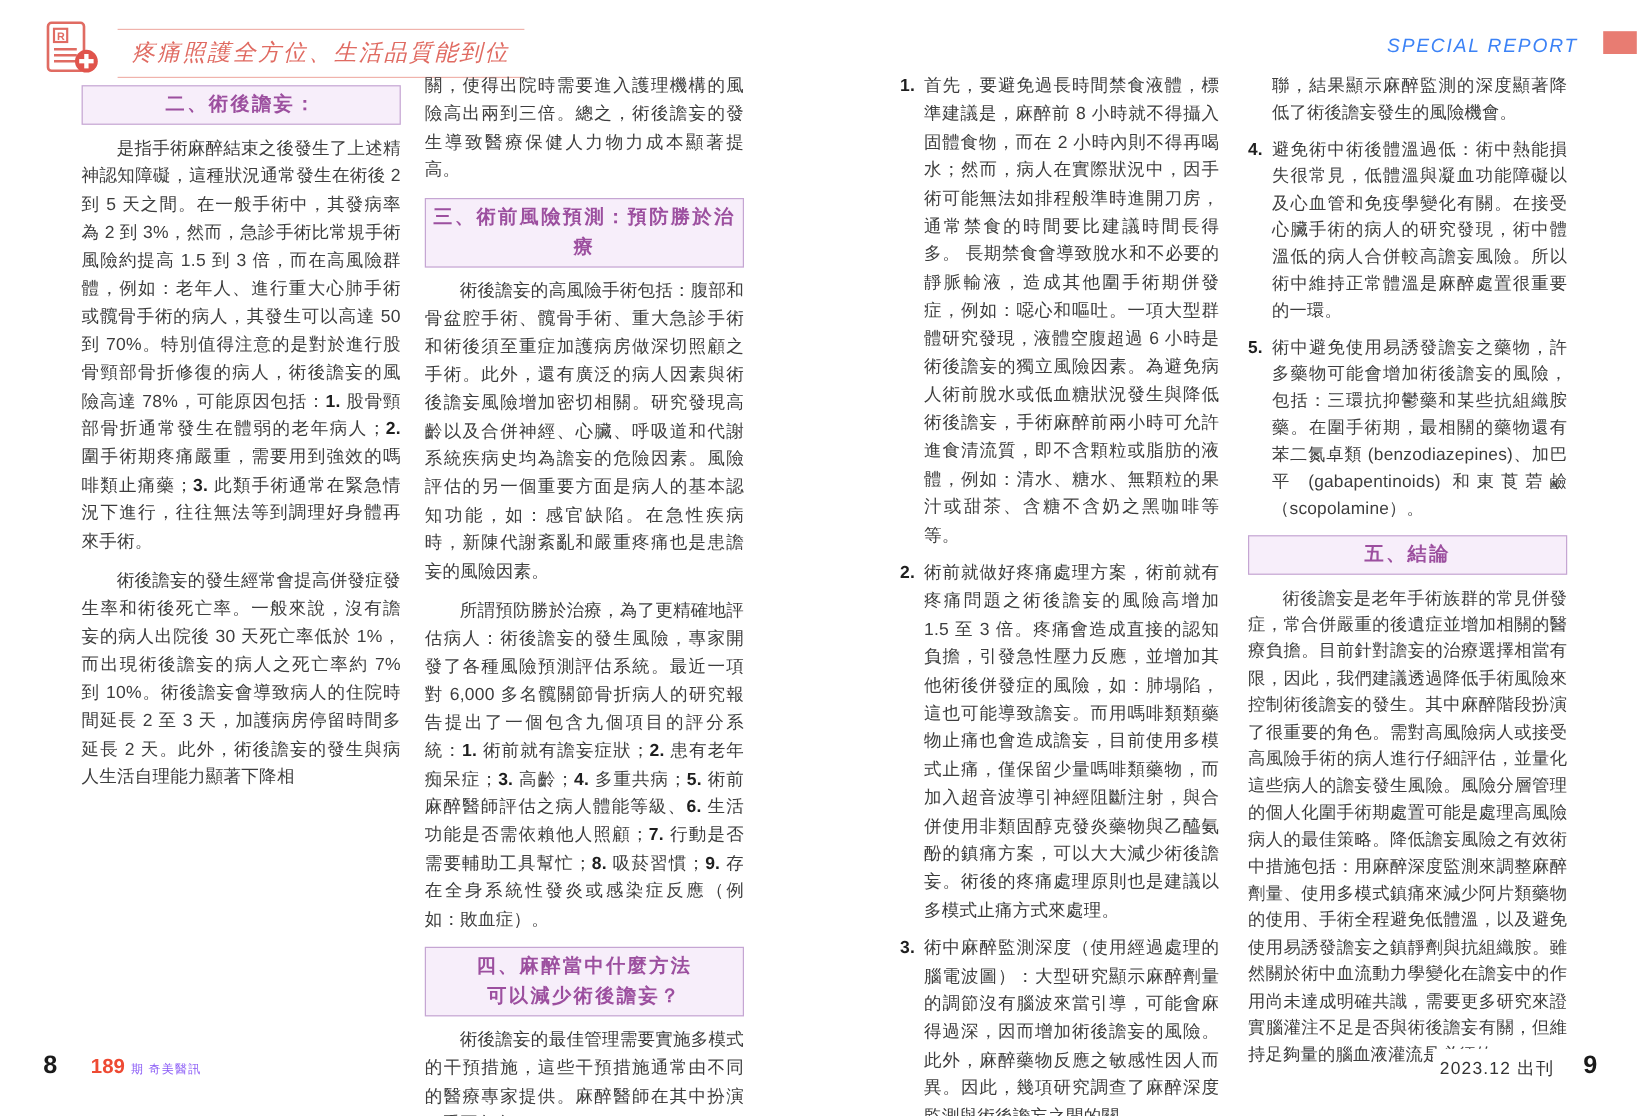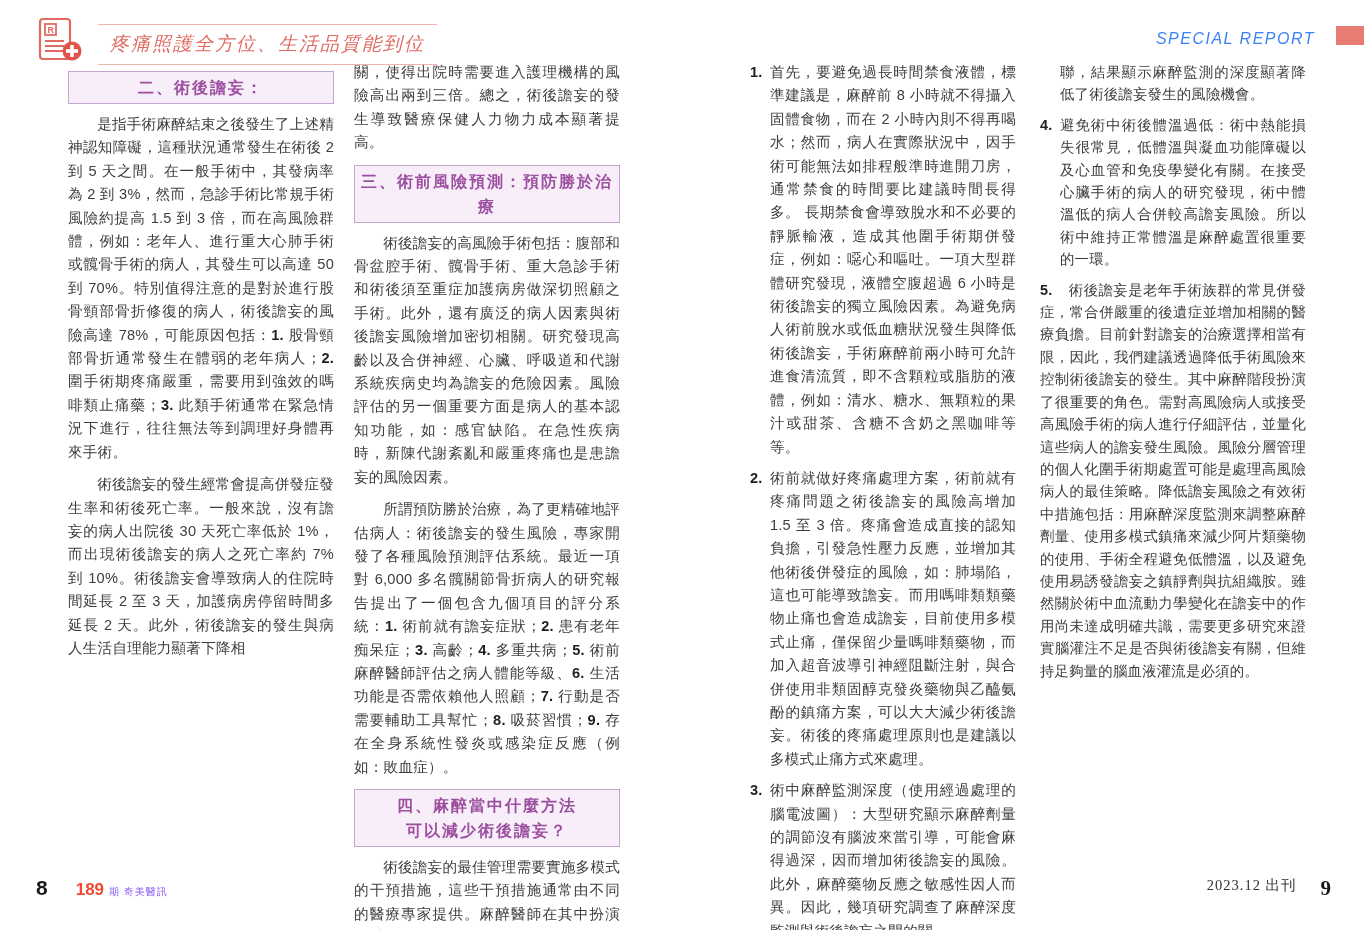--- a/index.html
+++ b/index.html
@@ -49,21 +49,21 @@
     text-align:center; padding:3px 2px; letter-spacing:2px;
     white-space:pre-line; line-height:25px;
   }
 
   .list-item { position:relative; padding-left:20px; margin:0 0 8px; }
   .li-num { position:absolute; left:0; top:0; font-weight:bold; color:#1f1f1f; }
   .list-cont { padding-left:20px; margin:0 0 8px;font-family:Liberation Serif, serif; }
 
   
   .footer-left { position:absolute; left:36px; top:874px; display:flex; align-items:baseline; background:#fff; padding:2px 6px 2px 0; }
-  .footer-right { position:absolute; right:36px; top:874px; display:flex; align-items:flex-start; background:#fff; padding:2px 0 2px 6px;font-family:Liberation Serif, serif; }
+  .footer-right { position:absolute; right:36px; top:874px; display:flex; align-items:flex-end; background:#fff; padding:2px 0 2px 6px; }
   .pgnum { font-size:21px; font-weight:bold; color:#1a1a1a; }
   .issue-num { margin-left:28px; font-size:17px; font-weight:bold; color:#ee4a33; }
   .issue-label { margin-left:5px; font-size:10px; color:#8b5cf6; letter-spacing:1px; }
   .publish-date { font-size:14.5px; color:#333; letter-spacing:1px; }
   .footer-right .pgnum { margin-left:24px; }
 </style>
 </head>
 <body>
 
 <div>
@@ -101,21 +101,22 @@
       <p class="para indent">術後譫妄的最佳管理需要實施多模式的干預措施，這些干預措施通常由不同的醫療專家提供。麻醉醫師在其中扮演了重要角色。</p>
     </div>
   <div class="col col-3">
       <div class="list-item"><span class="li-num">1.</span><span>首先，要避免過長時間禁食液體，標準建議是，麻醉前 8 小時就不得攝入固體食物，而在 2 小時內則不得再喝水；然而，病人在實際狀況中，因手術可能無法如排程般準時進開刀房，通常禁食的時間要比建議時間長得多。 長期禁食會導致脫水和不必要的靜脈輸液，造成其他圍手術期併發症，例如：噁心和嘔吐。一項大型群體研究發現，液體空腹超過 6 小時是術後譫妄的獨立風險因素。為避免病人術前脫水或低血糖狀況發生與降低術後譫妄，手術麻醉前兩小時可允許進食清流質，即不含顆粒或脂肪的液體，例如：清水、糖水、無顆粒的果汁或甜茶、含糖不含奶之黑咖啡等等。</span></div>
       <div class="list-item"><span class="li-num">2.</span><span>術前就做好疼痛處理方案，術前就有疼痛問題之術後譫妄的風險高增加 1.5 至 3 倍。疼痛會造成直接的認知負擔，引發急性壓力反應，並增加其他術後併發症的風險，如：肺塌陷，這也可能導致譫妄。而用嗎啡類類藥物止痛也會造成譫妄，目前使用多模式止痛，僅保留少量嗎啡類藥物，而加入超音波導引神經阻斷注射，與合併使用非類固醇克發炎藥物與乙醯氨酚的鎮痛方案，可以大大減少術後譫妄。術後的疼痛處理原則也是建議以多模式止痛方式來處理。</span></div>
       <div class="list-item"><span class="li-num">3.</span><span>術中麻醉監測深度（使用經過處理的腦電波圖）：大型研究顯示麻醉劑量的調節沒有腦波來當引導，可能會麻得過深，因而增加術後譫妄的風險。此外，麻醉藥物反應之敏感性因人而異。因此，幾項研究調查了麻醉深度監測與術後譫妄之間的關</span></div>
     </div>
   <div class="col col-4 tight">
       <div class="list-cont">聯，結果顯示麻醉監測的深度顯著降低了術後譫妄發生的風險機會。</div>
       <div class="list-item"><span class="li-num">4.</span><span>避免術中術後體溫過低：術中熱能損失很常見，低體溫與凝血功能障礙以及心血管和免疫學變化有關。在接受心臟手術的病人的研究發現，術中體溫低的病人合併較高譫妄風險。所以術中維持正常體溫是麻醉處置很重要的一環。</span></div>
-      <div class="list-item"><span class="li-num">5.</span></div>
+      <div class="list-item"><span class="li-num">5.</span><span>術中避免使用易誘發譫妄之藥物，許多藥物可能會增加術後譫妄的風險，包括：三環抗抑鬱藥和某些抗組織胺藥。在圍手術期，最相關的藥物還有苯二氮卓類 (benzodiazepines)、加巴平 (gabapentinoids) 和東莨菪鹼（scopolamine）。</span></div>
+      <div class="sec-heading">五、結論</div>
       <p class="para indent">術後譫妄是老年手術族群的常見併發症，常合併嚴重的後遺症並增加相關的醫療負擔。目前針對譫妄的治療選擇相當有限，因此，我們建議透過降低手術風險來控制術後譫妄的發生。其中麻醉階段扮演了很重要的角色。需對高風險病人或接受高風險手術的病人進行仔細評估，並量化這些病人的譫妄發生風險。風險分層管理的個人化圍手術期處置可能是處理高風險病人的最佳策略。降低譫妄風險之有效術中措施包括：用麻醉深度監測來調整麻醉劑量、使用多模式鎮痛來減少阿片類藥物的使用、手術全程避免低體溫，以及避免使用易誘發譫妄之鎮靜劑與抗組織胺。雖然關於術中血流動力學變化在譫妄中的作用尚未達成明確共識，需要更多研究來證實腦灌注不足是否與術後譫妄有關，但維持足夠量的腦血液灌流是必須的。</p>
     </div>
 
   <div class="footer-left">
     <span class="pgnum">8</span>
     <span class="issue-num">189</span>
     <span class="issue-label">期 奇美醫訊</span>
   </div>
   <div class="footer-right">
     <span class="publish-date">2023.12 出刊</span>

